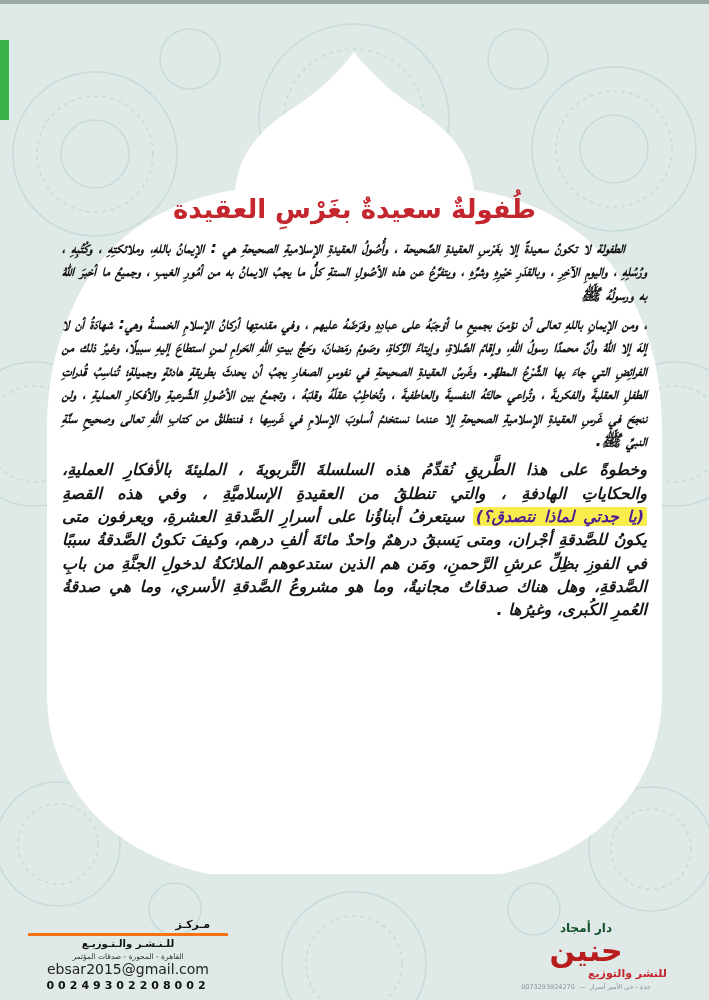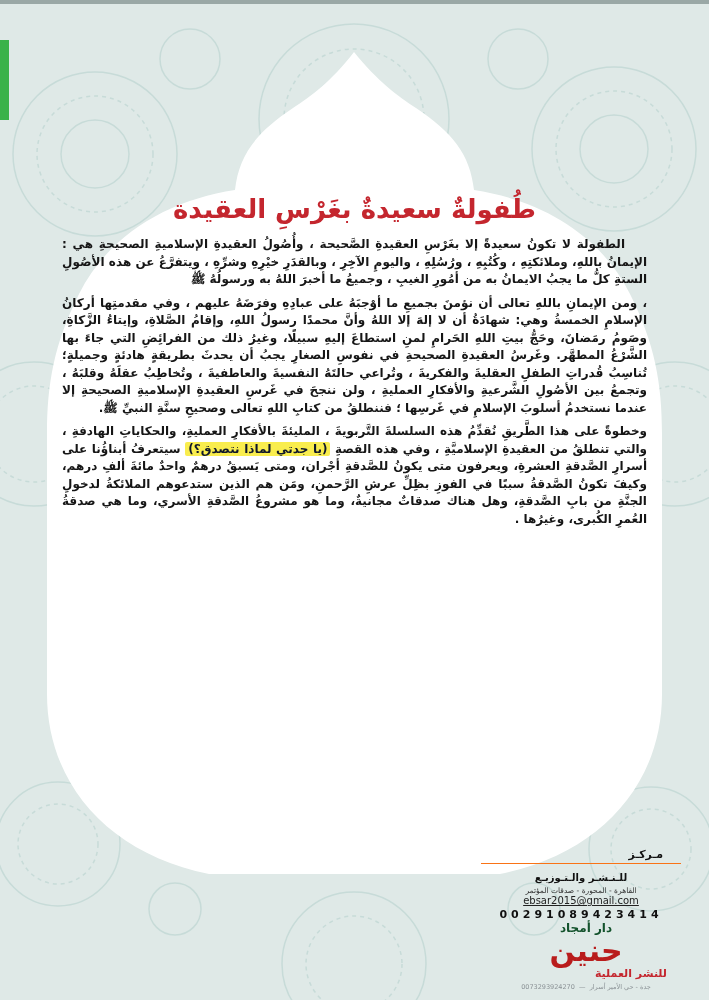--- a/index.html
+++ b/index.html
@@ -26,47 +26,48 @@
     margin:0 0 12px 0;
     text-align:center;
     color:#c4262e;
     font-size:26px;
     font-weight:bold;
     letter-spacing:0;
   }
   .body-text p{
     margin:0 0 6px 0;
     color:#161616;
-    font-size:12px;
+    font-size:16px;
     font-weight:bold;
     line-height:1.46;
     text-align:justify;
     text-justify:inter-word;
+    font-style:italic;
   }
   .body-text p.indent{text-indent:22px;}
   .hl{
     background:#f9ed4e;
-    color:#0f172a;
+    color:#4c1d95;
     padding:0 3px;
     border-radius:2px;
     white-space:nowrap;
   }
   .footer{
     position:absolute;z-index:3;
     left:28px;right:28px;bottom:12px;
-    display:flex;flex-direction:column;justify-content:space-between;align-items:flex-end;
+    display:flex;flex-direction:row;justify-content:space-between;align-items:flex-end;
     direction:ltr;
   }
   
   .ebsar{width:200px;text-align:center;direction:rtl;color:#101010;}
   .ebsar .markaz{font-size:11px;font-weight:bold;letter-spacing:6px;display:block;text-align:right;padding-right:18px;}
   .ebsar .name{font-size:44px;font-weight:bold;line-height:1;letter-spacing:1px;}
-  .ebsar .tag{font-size:10px;font-weight:bold;letter-spacing:5px;margin-top:2px;border-top:1px solid #f97316;padding-top:8px;}
+  .ebsar .tag{font-size:10px;font-weight:bold;letter-spacing:5px;margin-top:2px;border-top:3px solid #f97316;padding-top:2px;}
   .ebsar .addr{font-size:7.5px;color:#333;margin-top:3px;}
-  .ebsar .email{font-size:10px;color:#222;direction:ltr;text-decoration:underline;}
+  .ebsar .email{font-size:14px;color:#222;direction:ltr;}
   .ebsar .phone{font-size:11px;font-weight:bold;letter-spacing:4px;direction:ltr;margin-top:2px;}
   
   .haneen{width:190px;text-align:center;direction:rtl;}
   .haneen .house{font-size:12px;color:#14532d;letter-spacing:3px;font-weight:bold;}
   .haneen .name{font-size:30px;font-weight:bold;color:#b91c1c;line-height:1.05;}
   .haneen .tag{font-size:11px;font-weight:bold;color:#c4262e;text-align:right;padding-right:14px;}
   .haneen .contacts{font-size:6.5px;color:#8b9296;margin-top:3px;direction:ltr;line-height:1.4;}
 </style>
 </head>
 <body>
@@ -136,27 +137,27 @@
     </div>
   </div>
 
   <div class="footer">
 
     <div class="ebsar">
       <span class="markaz">مـركـز</span>
       <div class="tag">للـنـشـر والـتـوزيـع</div>
       <div class="addr">القاهرة - المحورة - صدقات المؤتمر</div>
       <div class="email">ebsar2015@gmail.com</div>
-      <div class="phone">00291089423414</div>
+      <div class="phone">00249302208002</div>
     </div>
 
     <div class="haneen">
       <div class="house">دار أمجاد</div>
       <div class="name">حنين</div>
-      <div class="tag">للنشر العملية</div>
+      <div class="tag">للنشر والتوزيع</div>
       <div class="contacts">
         <span>جدة - حي الأمير أسرار</span>
         &nbsp;—&nbsp;
         <span>0073293924270</span>
       </div>
     </div>
 
   </div>
 </div>
 

